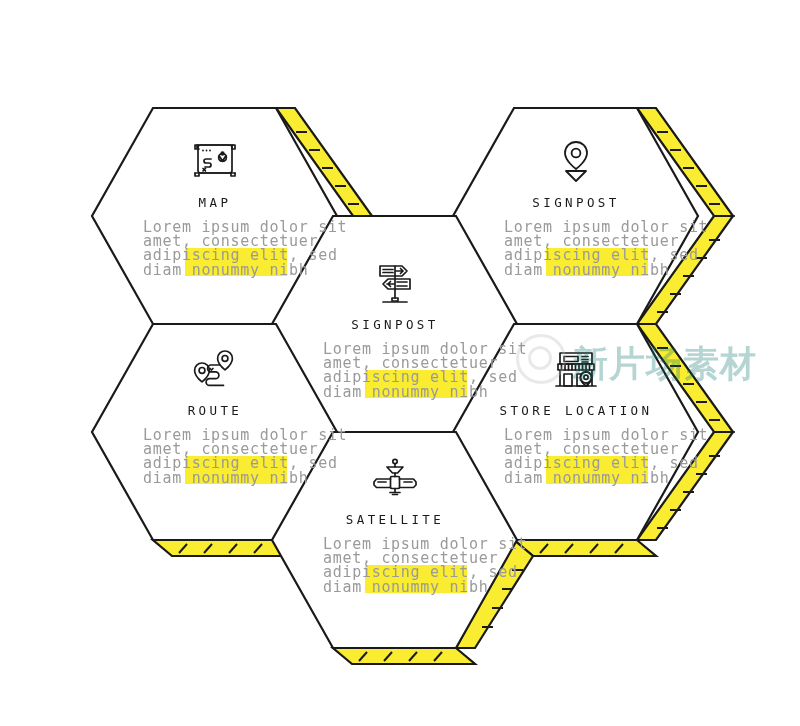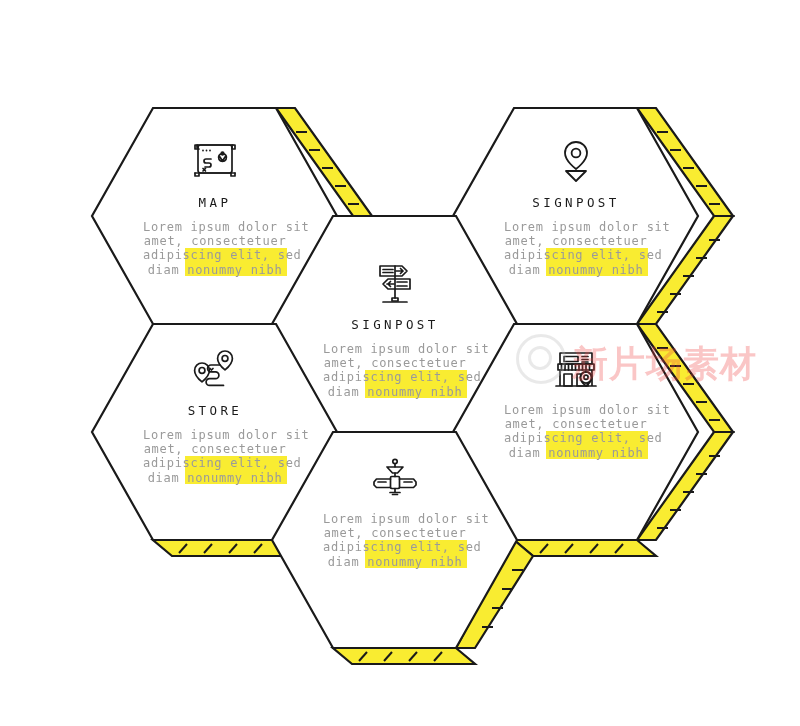--- a/index.html
+++ b/index.html
@@ -40,21 +40,21 @@
     font-size: 12.5px;
     letter-spacing: 3.4px;
     color: #1a1a1a;
     font-weight: 400;
     margin-bottom: 10px;
     white-space: nowrap;
   }
   .cell-body {
     position: relative;
     display: inline-block;
-    font-size: 12px;
+    font-size: 15px;
     line-height: 14.2px;
     letter-spacing: 0.7px;
     color: #9a9a9a;
     width: 144px;
     text-align: center;
   }
   .cell-body .line {
     position: relative;
     z-index: 2;
     white-space: nowrap;
@@ -92,21 +92,21 @@
     position: absolute;
     left: 9px; top: 9px;
     width: 18px; height: 18px;
     border-radius: 50%;
     border: 3px solid #b9b9b9;
   }
   .wm-text {
     font-family: "DejaVu Sans", "Liberation Sans", sans-serif;
     font-size: 36px;
     font-weight: 700;
-    color: #ef4444;
+    color: #0f766e;
     letter-spacing: 1px;
     white-space: nowrap;
     margin-top: 10px;
   }
 </style>
 </head>
 <body>
 
 <div id="stage">
 
@@ -271,41 +271,42 @@
         <path d="M7 18 h36 v6 h-36 z"></path>
         <path d="M10.5 18 v6 M14 18 v6 M17.5 18 v6 M21 18 v6 M24.5 18 v6 M28 18 v6 M31.5 18 v6 M35 18 v6 M38.5 18 v6"></path>
         <path d="M9 24 v16 M41 24 v16 M5 40 h40"></path>
         <path d="M13 28 h8 v12 h-8 z"></path>
         <path d="M26 28 h11 v12 h-11 z"></path>
         <circle cx="35" cy="31.5" r="5.6" fill="#ffffff"></circle>
         <path d="M35 25.8 a5.6 5.6 0 0 1 5.6 5.6 c0 4.2-5.6 8.6-5.6 8.6 s-5.6-4.4-5.6-8.6 a5.6 5.6 0 0 1 5.6-5.6 z"></path>
         <circle cx="35" cy="31.3" r="2.1"></circle>
       </svg>
     </div>
+    <div class="cell-title">STORE LOCATION</div>
     <div class="cell-body">
       <div class="hl"></div>
       <div class="line">Lorem ipsum dolor sit</div>
       <div class="line">amet, consectetuer</div>
       <div class="line">adipiscing elit, sed</div>
       <div class="line">diam nonummy nibh</div>
     </div>
   </div>
 
   <div class="cell" style="left:100px; top:343px;">
     <div class="cell-icon">
       <svg width="52" height="46" viewBox="0 0 52 46" fill="none" stroke="#1a1a1a" stroke-width="1.7" stroke-linejoin="round" stroke-linecap="round">
         <path d="M36 5 a7.4 7.4 0 0 1 7.4 7.4 c0 5.5-7.4 11.4-7.4 11.4 S28.6 17.9 28.6 12.4 A7.4 7.4 0 0 1 36 5 z"></path>
         <circle cx="36" cy="12.4" r="2.9"></circle>
         <path d="M13 17 a7.4 7.4 0 0 1 7.4 7.4 c0 5.5-7.4 11.4-7.4 11.4 S5.6 29.9 5.6 24.4 A7.4 7.4 0 0 1 13 17 z"></path>
         <circle cx="13" cy="24.4" r="2.9"></circle>
         <path d="M31 19 h-9 a3.4 3.4 0 0 0 0 6.8 h4.5 a3.4 3.4 0 0 1 0 6.8 h-6 a3.4 3.4 0 0 0 0 6.8 h14"></path>
         <path d="M21 22.5 l3 3 M24 22.5 l-3 3"></path>
       </svg>
     </div>
-    <div class="cell-title">STORE</div>
+    <div class="cell-title">ROUTE</div>
     <div class="cell-body">
       <div class="hl"></div>
       <div class="line">Lorem ipsum dolor sit</div>
       <div class="line">amet, consectetuer</div>
       <div class="line">adipiscing elit, sed</div>
       <div class="line">diam nonummy nibh</div>
     </div>
   </div>
 
   <div class="cell" style="left:280px; top:452px;">
@@ -316,20 +317,21 @@
         <path d="M19 11 h16 l-5.5 6 h-5 z"></path>
         <path d="M27 17 v3.5"></path>
         <rect x="22.5" y="20.5" width="9" height="12" rx="1.2"></rect>
         <path d="M27 32.5 v4 M22 36.5 h10 M24.5 38.5 h5"></path>
         <path d="M22.5 23 h-14 l-2.5 3 v3 l2.5 2.5 h14"></path>
         <path d="M10 26 h8"></path>
         <path d="M31.5 23 h14 l2.5 3 v3 l-2.5 2.5 h-14"></path>
         <path d="M44 26 h-8"></path>
       </svg>
     </div>
+    <div class="cell-title">SATELLITE</div>
     <div class="cell-body">
       <div class="hl"></div>
       <div class="line">Lorem ipsum dolor sit</div>
       <div class="line">amet, consectetuer</div>
       <div class="line">adipiscing elit, sed</div>
       <div class="line">diam nonummy nibh</div>
     </div>
   </div>
 
   <div class="wm">

